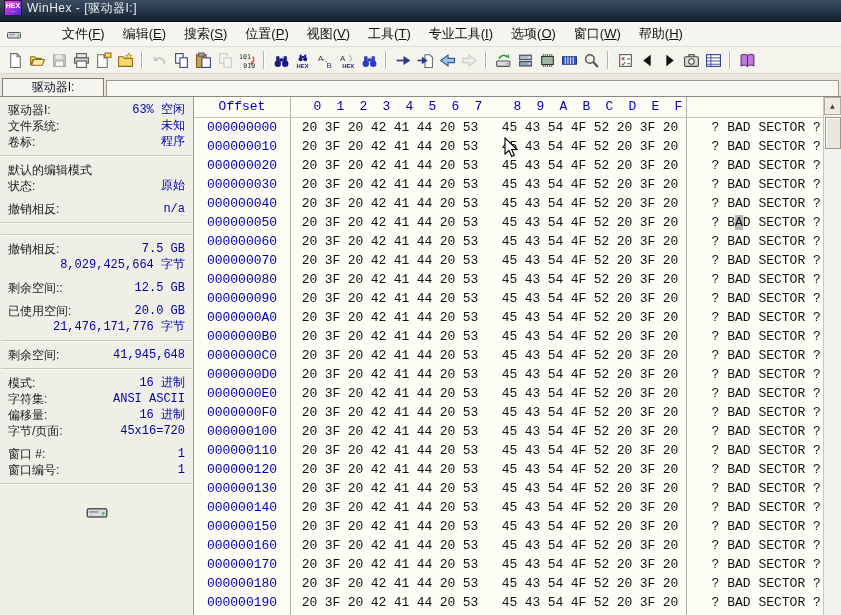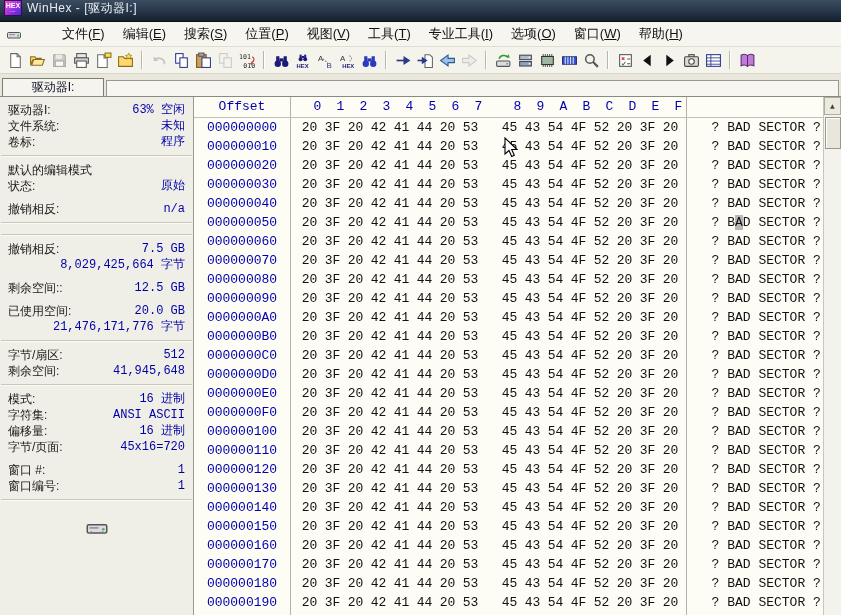--- a/index.html
+++ b/index.html
@@ -479,24 +479,20 @@
               <span class="slabel">已使用空间:</span>
               <span class="svalue">20.0 GB</span>
             </div>
             <div class="srow">
               <span class="slabel"></span>
               <span class="svalue">21,476,171,776 字节</span>
             </div>
           </div>
           <div class="srule"></div>
           <div class="ssec">
-            <div class="srow">
-              <span class="slabel">字节/扇区:</span>
-              <span class="svalue">512</span>
-            </div>
             <div class="srow">
               <span class="slabel">剩余空间:</span>
               <span class="svalue">41,945,648</span>
             </div>
           </div>
           <div class="srule"></div>
           <div class="ssec">
             <div class="srow">
               <span class="slabel">模式:</span>
               <span class="svalue">16 进制</span>

